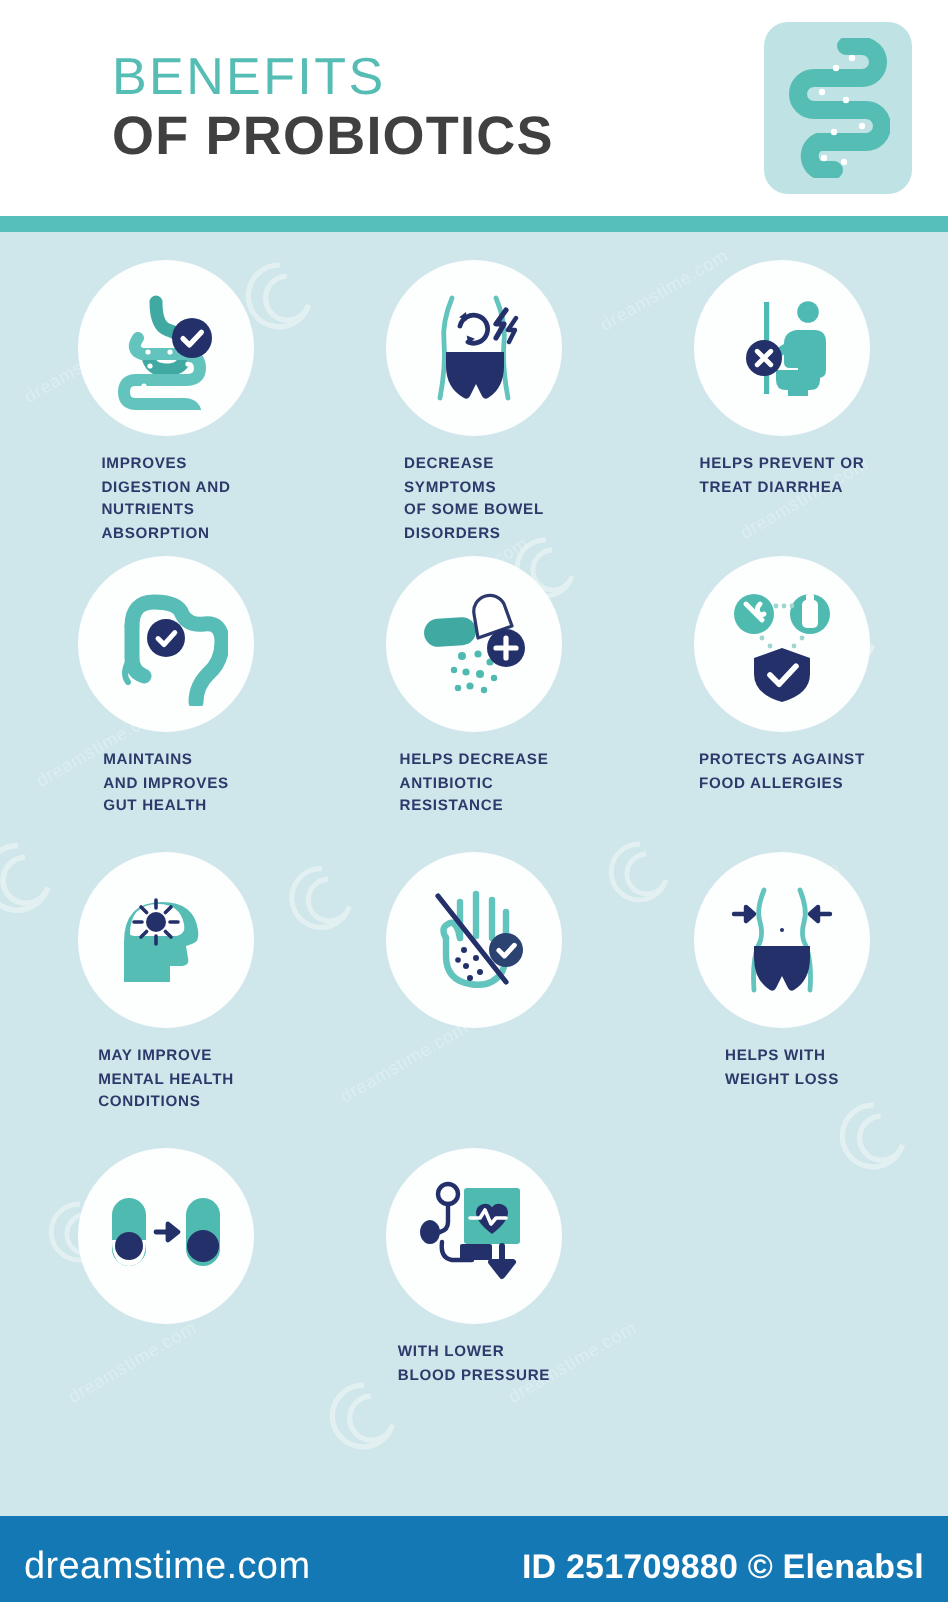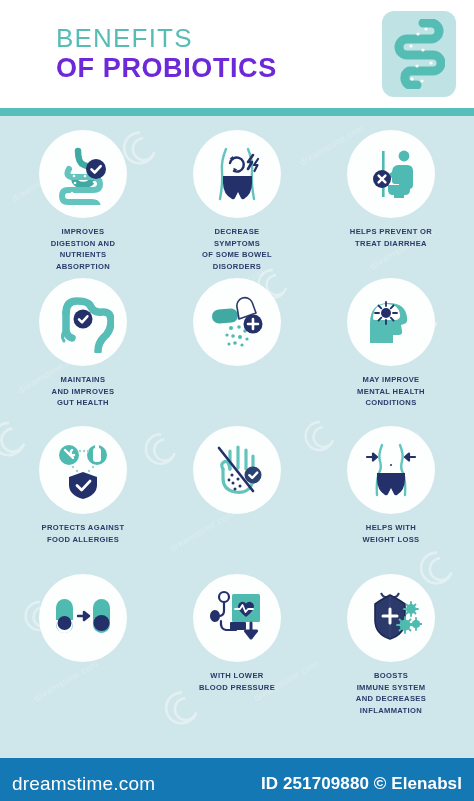--- a/index.html
+++ b/index.html
@@ -24,21 +24,21 @@
   .title-line1 {
     font-size: 26px;
     letter-spacing: 1.2px;
     color: #56bdb4;
     font-weight: 400;
     line-height: 1.18;
   }
   .title-line2 {
     font-size: 27px;
     letter-spacing: 0.6px;
-    color: #6d28d9;
+    color: #404040;
     font-weight: 700;
     line-height: 1.18;
   }
   .header-badge {
     width: 74px; height: 86px;
     background: #bfe2e4;
     border-radius: 12px;
     flex: 0 0 auto;
     display: flex; align-items: center; justify-content: center;
   }
@@ -85,21 +85,20 @@
     align-items: center;
   }
   .circle {
     width: 88px; height: 88px;
     border-radius: 50%;
     background: #fdfefe;
     display: flex; align-items: center; justify-content: center;
   }
   .cell-label {
     margin-top: 8px;
-    text-align: center;
     color: #2b3a6b;
     font-size: 7.6px;
     font-weight: 700;
     letter-spacing: 0.35px;
     line-height: 1.52;
     white-space: pre-line;
     min-height: 46px;
   }
 
   
@@ -277,43 +276,23 @@
                 <circle cx="21" cy="44" r="1.6"></circle>
               <circle cx="41" cy="48" r="1.6"></circle>
                 <circle cx="29" cy="52" r="1.8"></circle>
                 <circle cx="36" cy="54" r="1.6"></circle>
               <circle cx="23" cy="53" r="1.6"></circle>
             </g>
             <circle cx="47" cy="33" r="9.5" fill="#24306a"></circle>
             <path d="M47 28 v10 M42 33 h10" stroke="#fff" stroke-width="2.6" stroke-linecap="round"></path>
           </svg>
         </div>
-      </div>
-
-      <div class="cell">
-        <div class="circle">
-          <svg width="62" height="62" viewBox="0 0 62 62">
-            <path d="M10 32 q0-20 19-20 q16 0 18 14 q1 6-3 7 l-3 1 l1 6 q1 4-4 4 h-5 v8 h-23 z" fill="#56bdb4"></path>
-            <path d="M13 28 q0-15 14-15 q11 0 13 10 q1 5-4 6 h-19 q-4 0-4-1 z" fill="#ffffff"></path>
-            <circle cx="26" cy="22" r="5" fill="#24306a"></circle>
-            <g stroke="#24306a" stroke-width="1.8" stroke-linecap="round">
-              <path d="M26 11 v4"></path>
-                <path d="M26 29 v4"></path>
-                <path d="M15 22 h4"></path>
-                <path d="M33 22 h4"></path>
-              <path d="M18.5 14.5 l2.8 2.8"></path>
-                <path d="M30.7 26.7 l2.8 2.8"></path>
-              <path d="M33.5 14.5 l-2.8 2.8"></path>
-                <path d="M21.3 26.7 l-2.8 2.8"></path>
-            </g>
-          </svg>
-        </div>
-        <div class="cell-label">MAY IMPROVE
-MENTAL HEALTH
-CONDITIONS</div>
+        <div class="cell-label">HELPS DECREASE
+ANTIBIOTIC
+RESISTANCE</div>
       </div>
 
       <div class="cell">
         <div class="circle">
           <svg width="62" height="62" viewBox="0 0 62 62">
             <circle cx="17" cy="16" r="10" fill="#4fbbb0"></circle>
             <path d="M13 11 q4 4 8 8 M20 11 q-2 2-1 4 q1 2 3 1" fill="none" stroke="#fff" stroke-width="2.4" stroke-linecap="round"></path>
             <circle cx="45" cy="16" r="10" fill="#4fbbb0"></circle>
             <rect x="41" y="9" width="8" height="14" rx="2.4" fill="#fff"></rect>
             <rect x="43" y="6" width="4" height="3.6" rx="1" fill="#fff"></rect>
@@ -325,20 +304,43 @@
                 <circle cx="25" cy="32" r="1.2"></circle>
               <circle cx="41" cy="28" r="1.2"></circle>
                 <circle cx="37" cy="32" r="1.2"></circle>
             </g>
             <path d="M31 33 l14 5 v8 q0 10-14 14 q-14-4-14-14 v-8 z" fill="#24306a"></path>
             <path d="M25 46.5 l4.6 4.6 l8.4-9" fill="none" stroke="#fff" stroke-width="2.8" stroke-linecap="round" stroke-linejoin="round"></path>
           </svg>
         </div>
         <div class="cell-label">PROTECTS AGAINST
 FOOD ALLERGIES</div>
+      </div>
+
+      <div class="cell">
+        <div class="circle">
+          <svg width="62" height="62" viewBox="0 0 62 62">
+            <path d="M10 32 q0-20 19-20 q16 0 18 14 q1 6-3 7 l-3 1 l1 6 q1 4-4 4 h-5 v8 h-23 z" fill="#56bdb4"></path>
+            <path d="M13 28 q0-15 14-15 q11 0 13 10 q1 5-4 6 h-19 q-4 0-4-1 z" fill="#ffffff"></path>
+            <circle cx="26" cy="22" r="5" fill="#24306a"></circle>
+            <g stroke="#24306a" stroke-width="1.8" stroke-linecap="round">
+              <path d="M26 11 v4"></path>
+                <path d="M26 29 v4"></path>
+                <path d="M15 22 h4"></path>
+                <path d="M33 22 h4"></path>
+              <path d="M18.5 14.5 l2.8 2.8"></path>
+                <path d="M30.7 26.7 l2.8 2.8"></path>
+              <path d="M33.5 14.5 l-2.8 2.8"></path>
+                <path d="M21.3 26.7 l-2.8 2.8"></path>
+            </g>
+          </svg>
+        </div>
+        <div class="cell-label">MAY IMPROVE
+MENTAL HEALTH
+CONDITIONS</div>
       </div>
 
       <div class="cell">
         <div class="circle">
           <svg width="62" height="62" viewBox="0 0 62 62">
             <g fill="none" stroke="#63c4bd" stroke-width="3.2" stroke-linecap="round" stroke-linejoin="round">
               <path d="M24 30 V12"></path>
                 <path d="M32 29 V8"></path>
                 <path d="M40 30 V11"></path>
                 <path d="M47 33 V17"></path>
@@ -399,42 +401,20 @@
             <path d="M14 29 a5 6 0 1 0 0 0.1" fill="#24306a"></path>
             <path d="M15 34 q-1 8 5 9 h10" fill="none" stroke="#24306a" stroke-width="2.2" stroke-linecap="round"></path>
             <rect x="24" y="35" width="16" height="8" rx="1" fill="#24306a"></rect>
             <path d="M45 36 v10 M39.5 44 l5.5 7 l5.5-7 z" fill="#24306a" stroke="#24306a" stroke-width="3" stroke-linecap="round" stroke-linejoin="round"></path>
           </svg>
         </div>
         <div class="cell-label">WITH LOWER
 BLOOD PRESSURE</div>
       </div>
 
-      <div class="cell">
-        <div class="circle">
-          <svg width="62" height="62" viewBox="0 0 62 62">
-            <path d="M21 6 q2 4 4 4 h10 q2 0 4-4" fill="none" stroke="#2b3a6b" stroke-width="2"></path>
-            <path d="M21 13 l9-5 l9 5 l6 4 v16 q0 14-15 19 q-15-5-15-19 V17 z" fill="#2b3a6b" stroke="#1d2950" stroke-width="1.6" stroke-linejoin="round"></path>
-            <path d="M30 9 v42" stroke="#3b4c85" stroke-width="1.2" opacity="0.7"></path>
-            <path d="M30 22 v14 M23 29 h14" stroke="#ffffff" stroke-width="3" stroke-linecap="round"></path>
-            <g stroke="#4fbbb0" stroke-width="1.8" stroke-linecap="round" fill="#4fbbb0">
-              <circle cx="51" cy="22" r="4"></circle>
-              <path d="M51 15 v3 M51 26 v3 M44 22 h3 M55 22 h3 M46.5 17.5 l2 2 M53.5 24.5 l2 2 M55.5 17.5 l-2 2 M48.5 24.5 l-2 2"></path>
-              <circle cx="45" cy="38" r="4.6"></circle>
-              <path d="M45 30 v3.4 M45 42.6 v3.4 M37 38 h3.4 M49.6 38 h3.4 M39.5 32.5 l2.4 2.4 M48.1 41.1 l2.4 2.4 M50.5 32.5 l-2.4 2.4 M41.9 41.1 l-2.4 2.4"></path>
-              <circle cx="56" cy="37" r="3.2"></circle>
-              <path d="M56 31 v2.8 M56 40.2 v2.8 M50 37 h2.8 M59.2 37 h2.8"></path>
-            </g>
-          </svg>
-        </div>
-        <div class="cell-label">BOOSTS
-IMMUNE SYSTEM
-AND DECREASES
-INFLAMMATION</div>
-      </div>
 
     </div>
   </div>
 
   <div class="footer">
     <div class="footer-brand">dreamstime.com</div>
     <div class="footer-id">ID 251709880 © Elenabsl</div>
   </div>
 
 </div>

